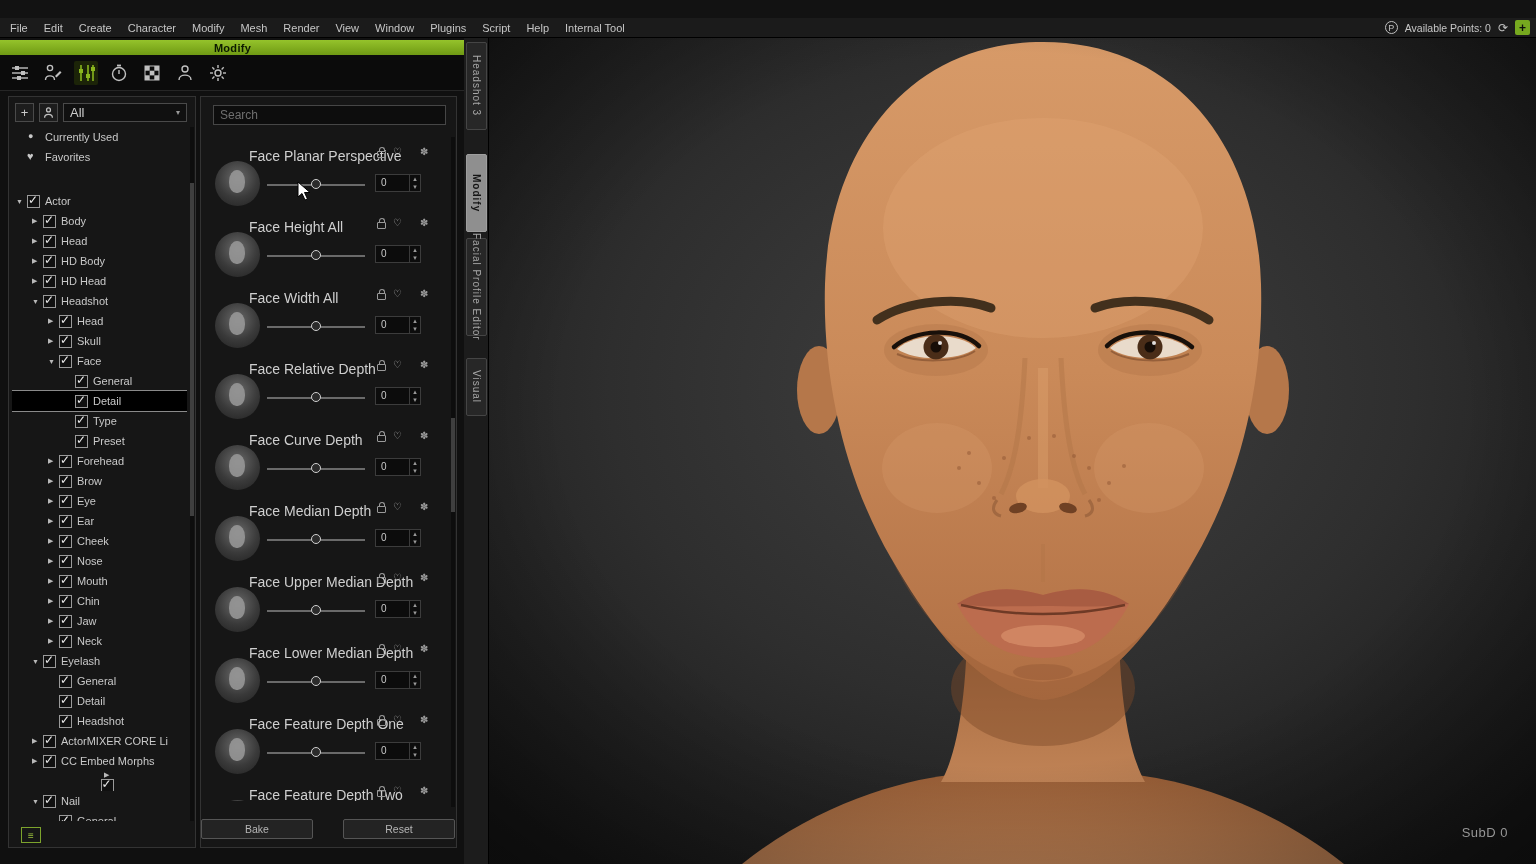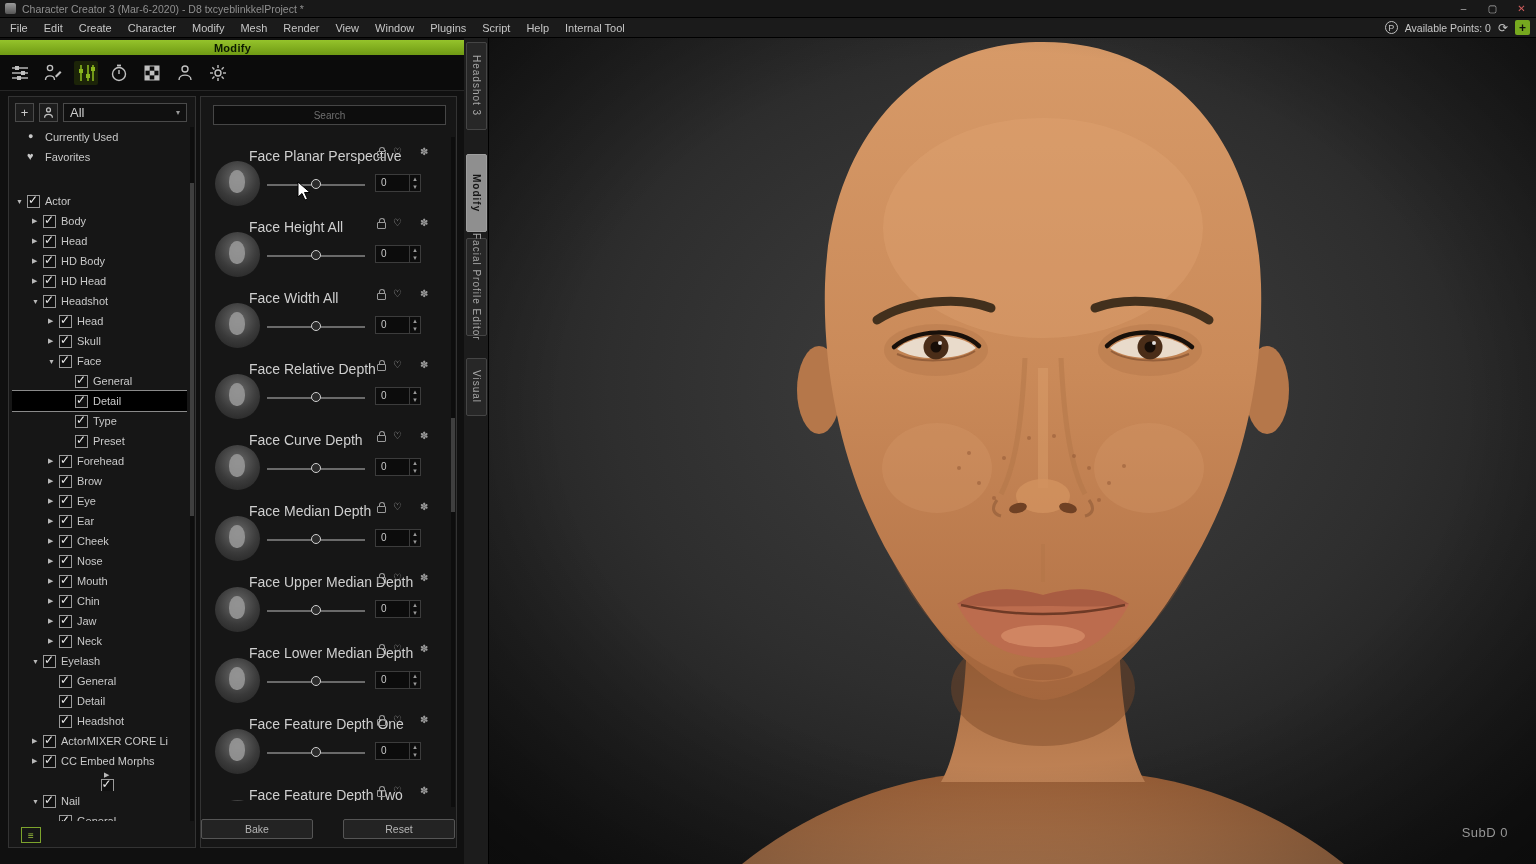--- a/index.html
+++ b/index.html
@@ -72,22 +72,22 @@
   .vthumb { position:absolute; top:8%; height:48%; width:100%; background:#3f3f3f; }
   .tree-bottom-icon { position:absolute; left:12px; bottom:4px; width:20px; height:16px;
     border:1px solid #7ca32c; color:#9cc23c; font-size:10px; display:flex; align-items:center;
     justify-content:center; }
   .tree-bottom-icon::before { content:"≡"; }
 
   
   .slider-panel { position:absolute; left:200px; top:58px; width:257px; height:752px;
     background:#161616; border:1px solid #333; }
   .search-input { position:absolute; top:8px; left:12px; right:12px; width:233px; height:20px;
-    background:#0d0d0d; border:1px solid #464646; color:#c0c0c0; font-size:10px; padding:0 6px;
-    font-family:"Liberation Sans", sans-serif;text-align:center; }
+    background:#0d0d0d; border:1px solid #464646; color:#c0c0c0; font-size:12px; padding:0 6px;
+    font-family:"Liberation Sans", sans-serif; }
   .search-input::placeholder { color:#6f6f6f; }
   .srows { position:absolute; top:48px; left:0; right:6px; bottom:46px; overflow:hidden; }
   .srow { position:relative; height:71px; }
   .thumb { position:absolute; left:14px; top:16px; width:45px; height:45px; border-radius:50%;
     background:radial-gradient(circle at 50% 38%, #6a6a6a 0%, #3a3a3a 55%, #202020 100%); }
   .thumb::after { content:""; position:absolute; left:14px; top:9px; width:16px; height:23px;
     background:#9a9a9a; border-radius:50% 50% 46% 46%; opacity:.85; }
   .slabel { position:absolute; left:48px; top:3px; font-size:14px; color:#cfcfcf; white-space:nowrap; }
   .lock { position:absolute; left:176px; top:6px; width:9px; height:7px;
     border:1px solid #9a9a9a; border-radius:1px; }
@@ -132,29 +132,20 @@
     letter-spacing:.5px; }
 
   
   .cursor { position:absolute; left:297px; top:181px; z-index:50; pointer-events:none; }
 </style>
 </head>
 <body>
 
 <div class="app">
 
-  <div class="titlebar">
-    <span class="app-icon"></span>
-    <span class="title-text">Character Creator 3 (Mar-6-2020) - D8 txcyeblinkkelProject *</span>
-    <div class="win-controls">
-      <span class="win-btn">–</span>
-      <span class="win-btn">▢</span>
-      <span class="win-btn close">✕</span>
-    </div>
-  </div>
 
   <div class="menubar">
     <div class="menu-items">
 
     <span class="menu-item">File</span>
         <span class="menu-item">Edit</span>
         <span class="menu-item">Create</span>
         <span class="menu-item">Character</span>
         <span class="menu-item">Modify</span>
         <span class="menu-item">Mesh</span>

